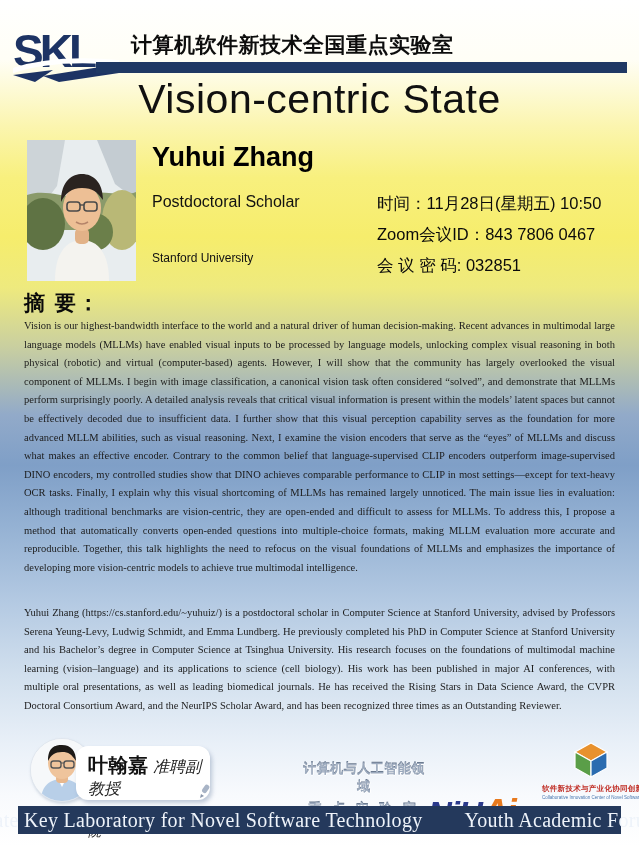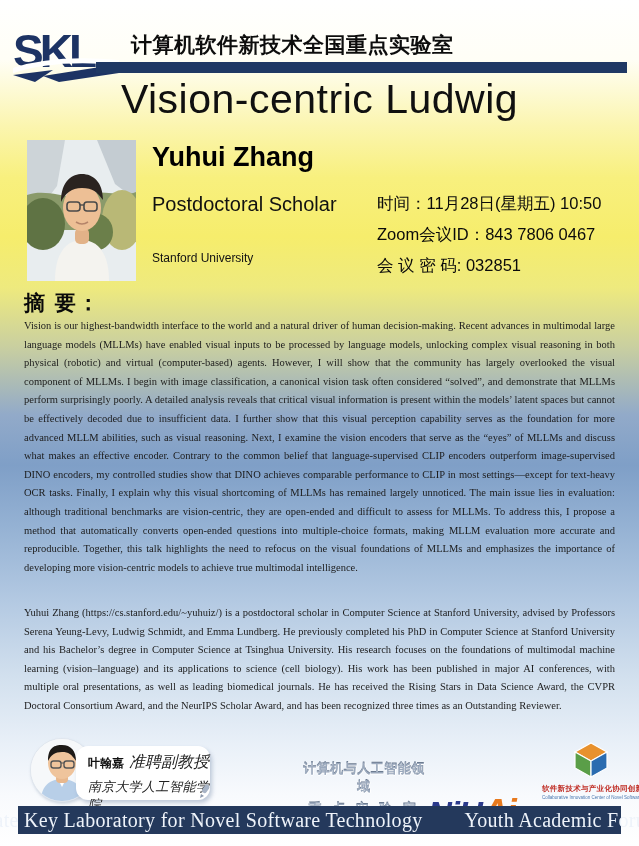--- a/index.html
+++ b/index.html
@@ -13,41 +13,41 @@
   }
   .abs{position:absolute;}
   
   .lab-name{left:131px;top:31px;font-size:21px;font-weight:bold;color:#0d0d0d;letter-spacing:0.5px;}
   .event-series{left:456px;top:31px;font-size:21px;font-weight:bold;color:#c00000;letter-spacing:0.5px;}
   .header-bar{left:96px;top:62px;width:531px;height:11px;background:#1f3864;}
   .talk-title{left:0;right:0;top:76px;text-align:center;font-size:41px;color:#101010;letter-spacing:0.5px;}
   
   .speaker-photo{left:27px;top:140px;width:109px;height:141px;overflow:hidden;}
   .speaker-name{left:152px;top:142px;font-size:27px;font-weight:bold;color:#000;}
-  .speaker-position{left:152px;top:193px;font-size:20px;color:#111;text-align:center;}
+  .speaker-position{left:152px;top:193px;font-size:16px;color:#111;text-align:center;}
   .speaker-affiliation{left:152px;top:251px;font-size:12px;color:#111;}
   .meeting-info{left:377px;top:188px;font-size:16.5px;color:#0b0b0b;line-height:31px;white-space:nowrap;}
   
   .section-heading{font-weight:bold;color:#0a0a0a;font-family:"Liberation Sans",sans-serif;}
   .abstract-heading{left:24px;top:289px;font-size:21px;letter-spacing:2px;}
   .body-text{
     left:24px;width:591px;text-align:justify;color:#1c1c1c;
     font-family:"Liberation Serif",serif;font-size:10.5px;line-height:18.6px;
   }
   .abstract-body{top:317px;}
   .bio-heading{left:24px;top:577px;font-size:20px;letter-spacing:1px;}
   .bio-body{top:604px;}
   
   .host-label{left:88px;top:724px;font-size:14px;font-weight:bold;color:#222;
     letter-spacing:5px;background:#ffffff;border-radius:9px 9px 0 0;padding:3px 12px 2px 12px;}
   .host-avatar{left:30px;top:738px;width:62px;height:62px;border-radius:50%;
     background:#f4f6f8;border:1px solid #e0e6ee;overflow:hidden;box-shadow:1px 2px 3px rgba(130,150,175,.35);}
   .host-bubble{left:76px;top:746px;width:134px;height:54px;background:#ffffff;border-radius:12px;
     box-shadow:2px 3px 4px rgba(120,140,170,.45);padding:6px 0 0 12px;box-sizing:border-box;}
-  .host-name{font-size:12px;font-weight:bold;color:#111;}
+  .host-name{font-size:20px;font-weight:bold;color:#111;}
   .host-title{font-size:16px;font-style:italic;font-family:"Liberation Serif",serif;color:#222;margin-left:5px;}
   .host-affiliation{font-size:13px;font-style:italic;font-family:"Liberation Serif",serif;color:#222;margin-top:5px;letter-spacing:0.5px;}
   .mic-icon{position:absolute;right:-3px;bottom:-3px;}
   
   .alliance-logo{left:301px;top:760px;width:126px;text-align:center;font-weight:900;color:#9aa8bc;
     text-shadow:0 1px 0 #ffffff,0 -1px 0 #6c7b90,1px 0 0 #ffffff;}
   .alliance-line1{font-size:13px;letter-spacing:0.5px;}
   .alliance-line2{font-size:13px;letter-spacing:3.5px;margin-top:4px;}
   .njuai-logo{left:428px;top:792px;white-space:nowrap;font-style:italic;font-weight:900;text-decoration:underline;}
   .nju-text{font-size:33px;color:#2b3a8c;letter-spacing:-1px;}
@@ -69,21 +69,21 @@
   <div class="abs" style="left:13px;top:26px;width:106px;height:56px;">
     <svg width="106" height="56" viewBox="0 0 106 56">
       <text x="0" y="41" font-family="Liberation Sans, sans-serif" font-size="46" font-weight="900" letter-spacing="-4" fill="#1d3364">SKL</text>
       <path d="M -4 46 Q 40 30 110 37" stroke="#ffffff" stroke-width="5" fill="none"></path>
       <path d="M 0 49 L 40 44 L 22 56 Z" fill="#1d3364"></path>
       <path d="M 30 50 L 106 38 L 106 47 L 46 56 Z" fill="#1d3364"></path>
     </svg>
   </div>
   <div class="abs header-bar"></div>
 
-  <div class="abs talk-title">Vision-centric Ludwig</div>
+  <div class="abs talk-title">Vision-centric State</div>
 
   <div class="abs speaker-photo">
     <svg width="109" height="141" viewBox="0 0 109 141">
       <rect width="109" height="141" fill="#e8edef"></rect>
       <path d="M0 0 L38 0 L30 46 L12 70 L0 62 Z" fill="#cdd4d8"></path>
       <path d="M70 0 L109 0 L109 60 L88 44 Z" fill="#c4ccd2"></path>
       <path d="M0 55 C20 48 40 60 54 55 C75 48 95 58 109 52 L109 90 L0 90 Z" fill="#8a9a6a"></path>
       <ellipse cx="16" cy="84" rx="22" ry="26" fill="#5f7344"></ellipse>
       <ellipse cx="95" cy="80" rx="20" ry="30" fill="#b9b876"></ellipse>
       <ellipse cx="70" cy="92" rx="16" ry="18" fill="#6b7f4a"></ellipse>

